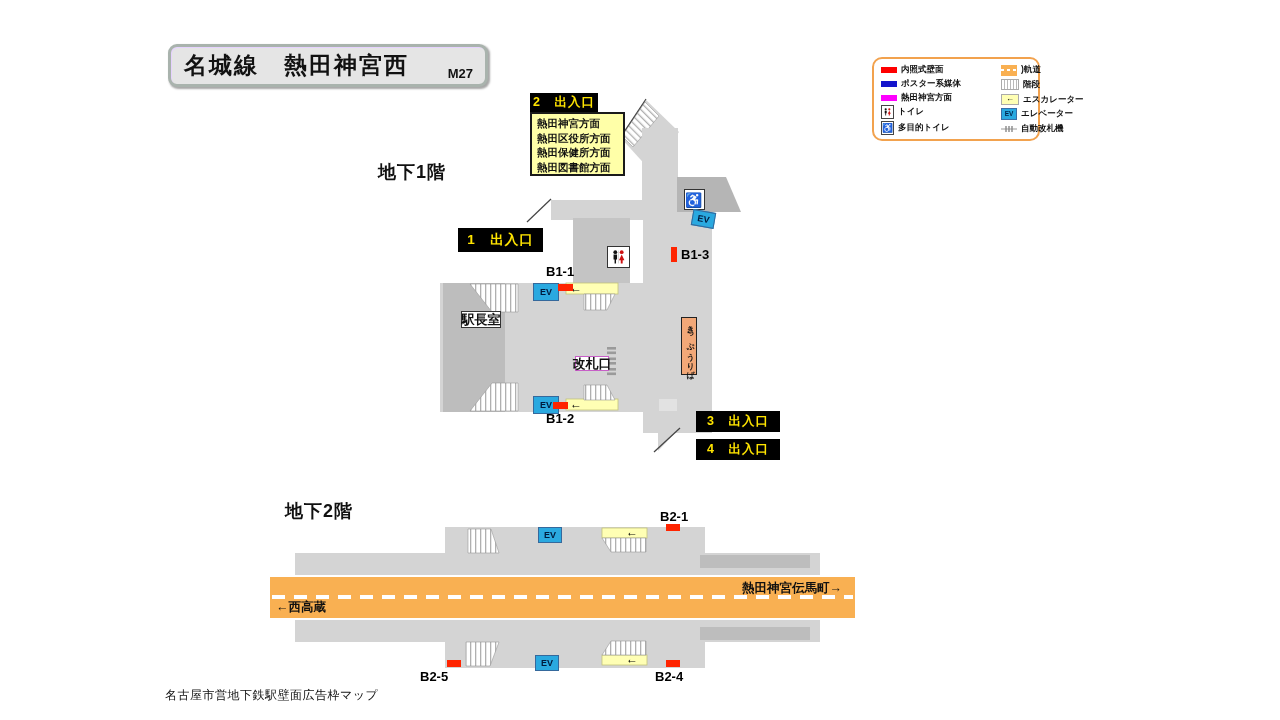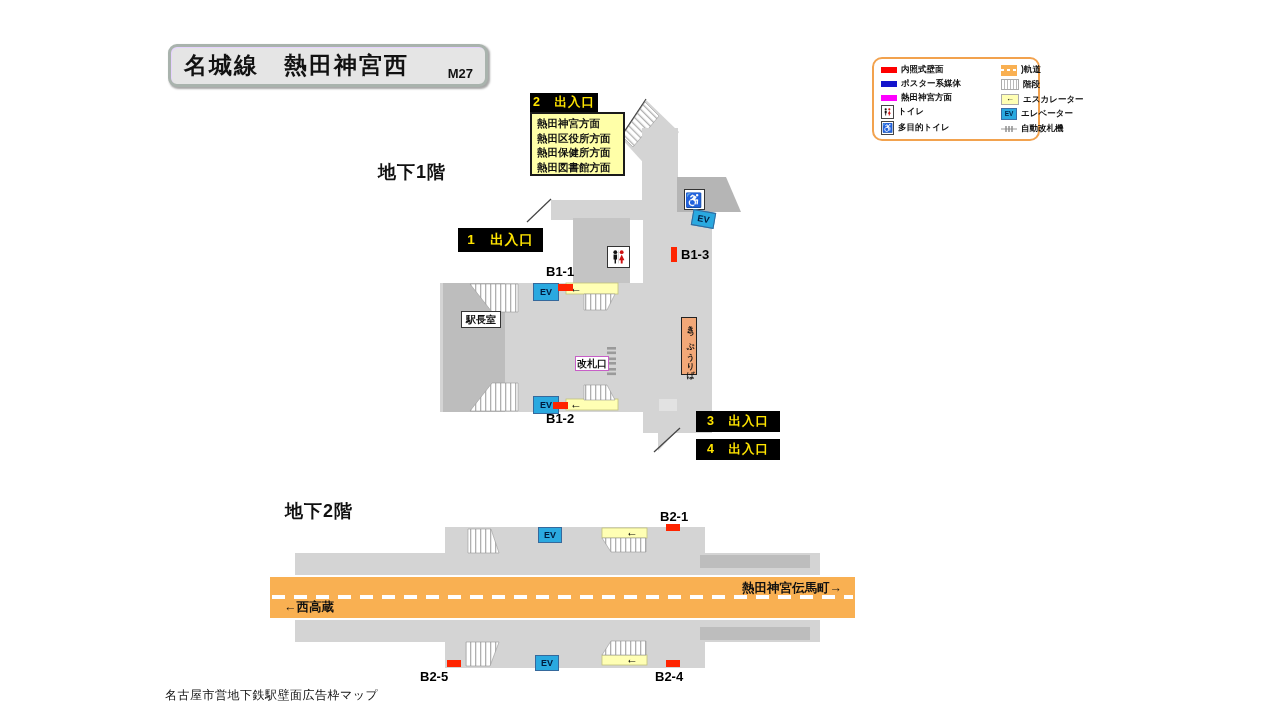--- a/index.html
+++ b/index.html
@@ -48,21 +48,21 @@
   .exit-box{background:#000;color:#ffe400;font-weight:bold;display:flex;align-items:center;
     justify-content:center;font-size:12.5px;letter-spacing:1px;}
   .dest-box{left:530px;top:112px;width:86px;height:58px;background:#ffffa8;border:2px solid #1a1a1a;
     font-size:10.5px;font-weight:bold;line-height:14.5px;padding:2px 0 0 5px;}
 
   
   .ev{background:#2aa9e0;border:1px solid #35699c;color:#001a3d;font-weight:bold;font-size:9px;
     display:flex;align-items:center;justify-content:center;}
   .marker{background:#ff2400;}
   .slot-label{color:#000000;font-weight:bold;font-size:13px;white-space:nowrap;}
-  .sign{background:#fff;border:1px solid #333;font-size:10px;font-weight:bold;
+  .sign{background:#fff;border:1px solid #333;font-size:13px;font-weight:bold;
     display:flex;align-items:center;justify-content:center;white-space:nowrap;}
   .sign-gate{border:1px solid #c75fc7;}
   .ticket-office{left:681px;top:317px;width:14px;height:56px;background:#f2a878;border:1px solid #222;
     font-size:8px;font-weight:bold;writing-mode:vertical-rl;text-orientation:upright;
     display:flex;align-items:center;justify-content:center;letter-spacing:0;}
   .esc-arrow{font-size:12px;font-weight:bold;line-height:12px;color:#000;}
   .track-label{font-size:12.5px;font-weight:bold;white-space:nowrap;}
   .icon-box{background:#fff;border:1.5px solid #333;display:flex;align-items:center;justify-content:center;}
 </style>
 </head>
@@ -250,16 +250,16 @@
   <div class="abs esc-arrow" style="left:626px;top:653px;">←</div>
 
   <div class="abs marker" style="left:666px;top:524px;width:14px;height:7px;"></div>
   <div class="abs slot-label" style="left:660px;top:509px;">B2-1</div>
   <div class="abs marker" style="left:666px;top:660px;width:14px;height:7px;"></div>
   <div class="abs slot-label" style="left:655px;top:669px;">B2-4</div>
   <div class="abs marker" style="left:447px;top:660px;width:14px;height:7px;"></div>
   <div class="abs slot-label" style="left:420px;top:669px;">B2-5</div>
 
   <div class="abs track-label" style="left:742px;top:580px;">熱田神宮伝馬町→</div>
-  <div class="abs track-label" style="left:284px;top:599px;text-align:right;">←西高蔵</div>
+  <div class="abs track-label" style="left:276px;top:599px;text-align:right;">←西高蔵</div>
 
   <div class="abs caption">名古屋市営地下鉄駅壁面広告枠マップ</div>
 </div>
 
 </body></html>

